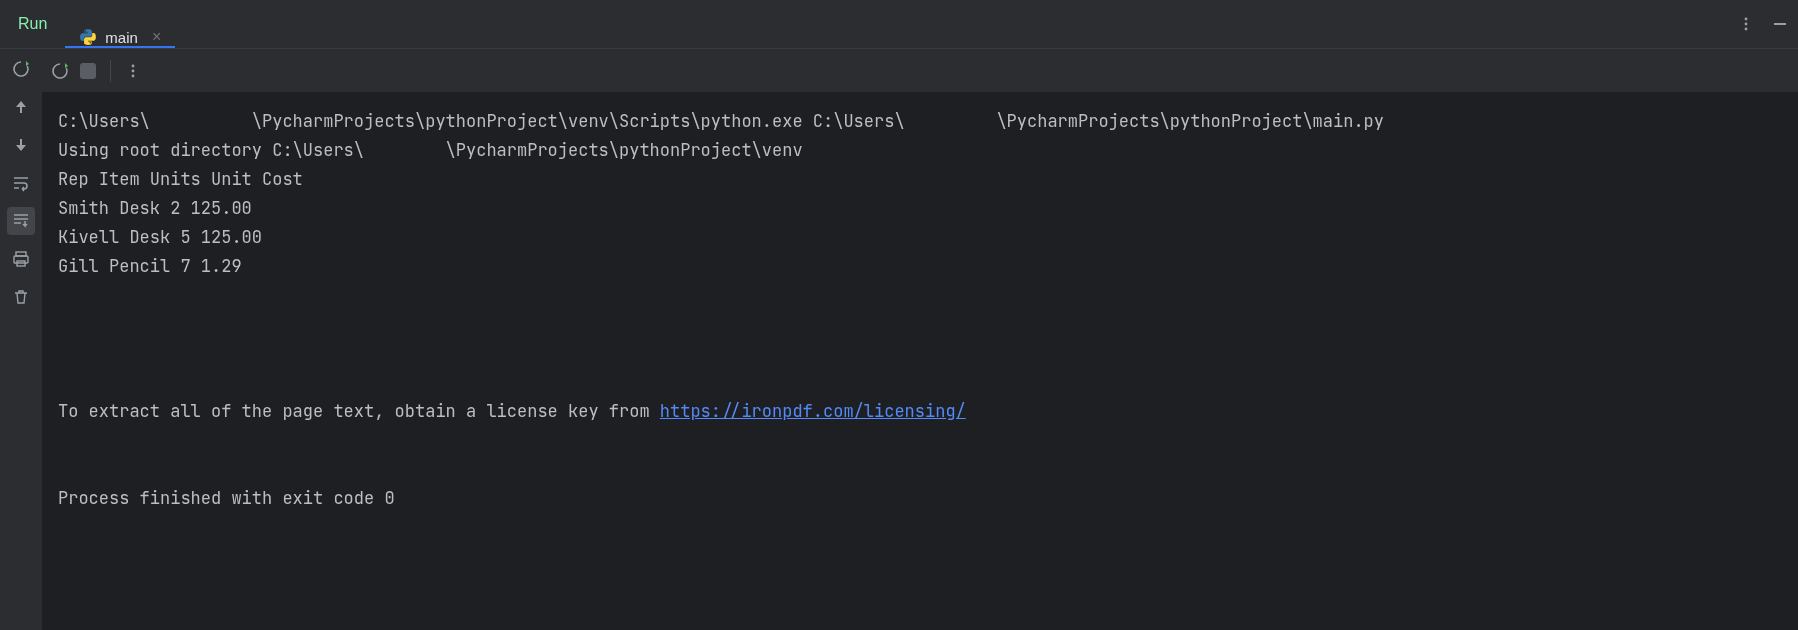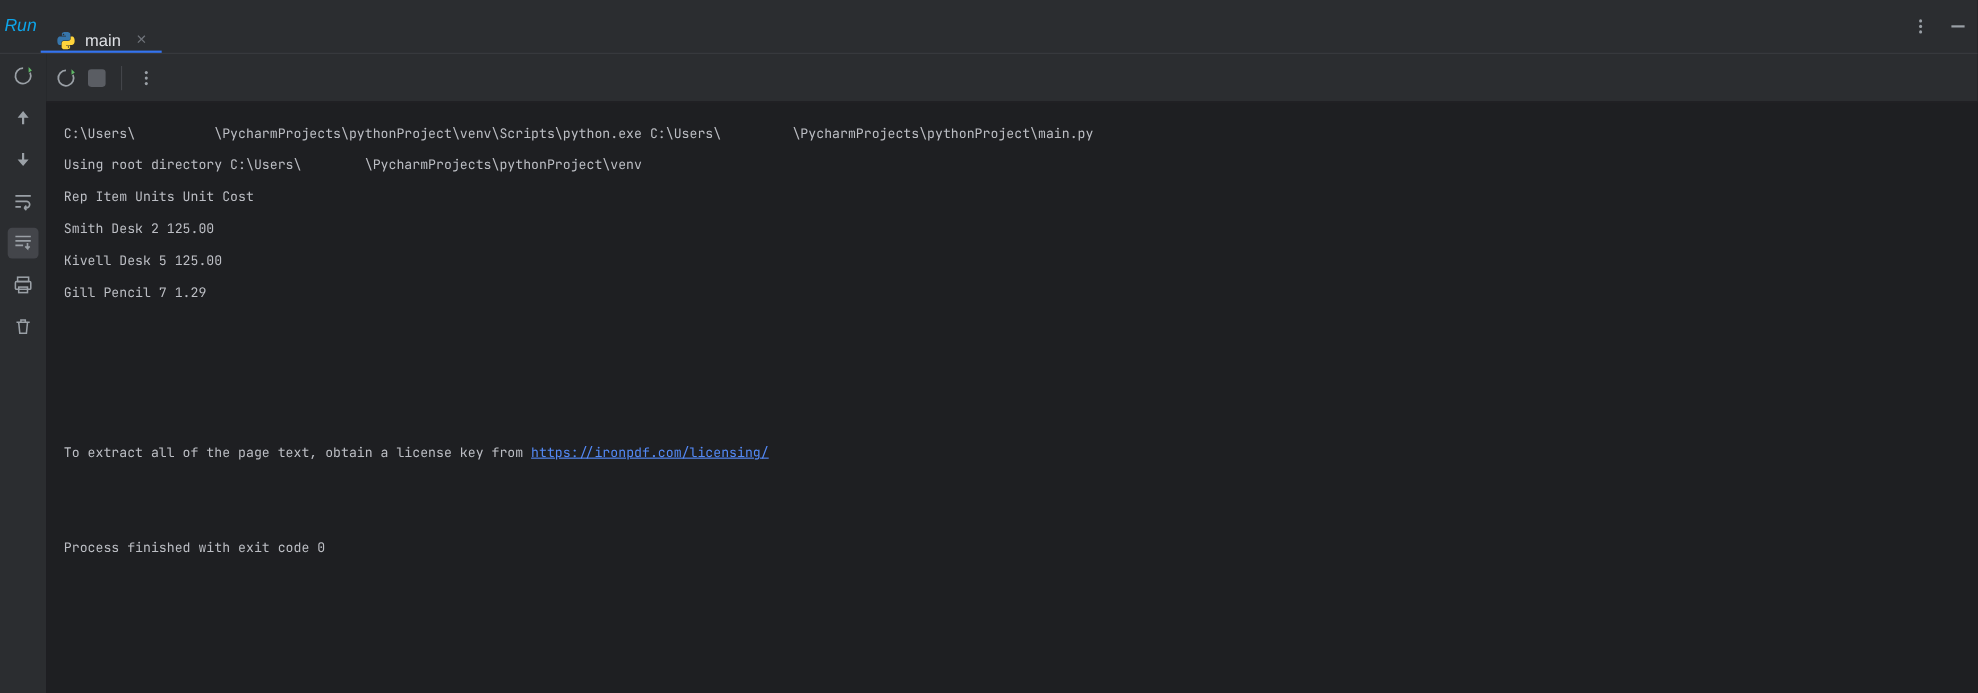--- a/index.html
+++ b/index.html
@@ -14,25 +14,24 @@
   }
   .topbar {
     height: 49px;
     display: flex;
     align-items: center;
     border-bottom: 1px solid #393b40;
     background: #2b2d30;
     position: relative;
   }
   .run-label {
-    padding: 0 4px;
+    padding: 0 18px;
     font-size: 16px;
     font-weight: 500;
-    color: #0ea5e9;
-    font-style: italic;
+    color: #86efac;
   }
   .tab {
     height: 48px;
     display: flex;
     align-items: flex-end;
     padding: 0 14px;
     border-bottom: 2px solid #3574f0;
     gap: 8px;
   }
   .tab-icon {
@@ -105,21 +104,21 @@
   }
   .console-body {
     flex: 1;
     background: #1e1f22;
     display: flex;
     flex-direction: column;
   }
   .output {
     padding: 14px 16px;
     font-family: "JetBrains Mono", "Consolas", monospace;
-    font-size: 12px;
+    font-size: 17px;
     line-height: 29px;
     color: #bcbec4;
     white-space: pre;
   }
   .output a { color: #548af7; text-decoration: underline; }
   .blankline { height: 29px; }
 </style>
 </head>
 <body>
 

